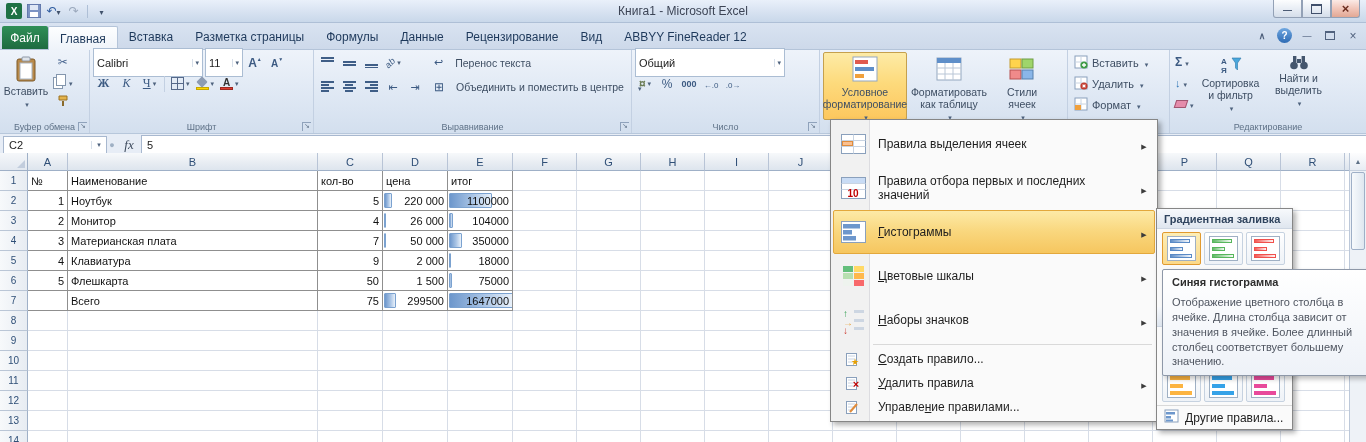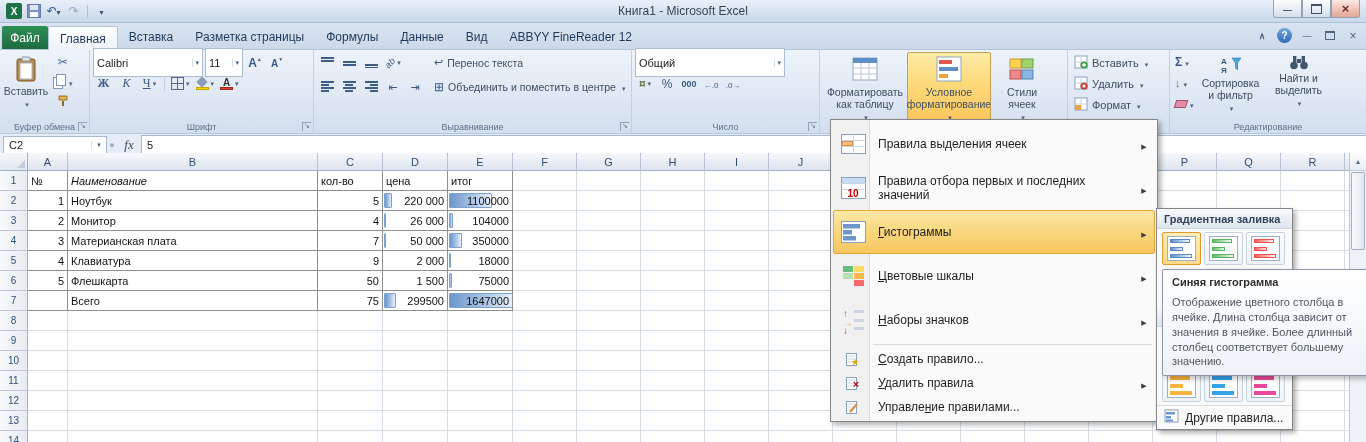--- a/index.html
+++ b/index.html
@@ -83,21 +83,21 @@
 .li.vb{background-image:linear-gradient(#3f5e87,#3f5e87),linear-gradient(#3f5e87,#3f5e87);background-size:13px 2px,13px 2px;background-position:0 7px,0 10px}
 .g-orient{display:inline-block;transform:rotate(-45deg);font-size:9px;color:#3c5a82;font-style:italic}
 .g-orient::before{content:"ab"}
 .g-indent-l::before{content:"⇤";font-size:11px;color:#3c5a82}
 .g-indent-r::before{content:"⇥";font-size:11px;color:#3c5a82}
 .g-wrap::before{content:"↩";font-size:11px;color:#3c5a82}
 .g-merge::before{content:"⊞";font-size:12px;color:#3c5a82}
 .alwrap{display:flex;gap:6px}
 .alleft{display:flex;flex-direction:column;gap:3px}
 .alright{display:flex;flex-direction:column;gap:3px}
-.txtbtn{display:flex;align-items:center;gap:4px;height:19px;font-size:10.5px;color:#3e4e63;white-space:nowrap;padding:0 2px;border:1px solid transparent;border-radius:2px}
+.txtbtn{display:flex;align-items:center;gap:12px;height:19px;font-size:10.5px;color:#3e4e63;white-space:nowrap;padding:0 2px;border:1px solid transparent;border-radius:2px}
 
 .g-cur::before{content:"¤";font-size:12px;font-weight:bold;color:#6b7c55}
 .g-dec-inc::before{content:"←.0";font-size:8px;color:#3c5a82}
 .g-dec-dec::before{content:".0→";font-size:8px;color:#3c5a82}
 .num000{font-size:9px;font-weight:bold;color:#3c5a82}
 
 .stylebtn{width:84px;display:flex;flex-direction:column;align-items:center;text-align:center;font-size:10.5px;color:#3e4e63;border:1px solid transparent;border-radius:2px;padding:3px 1px 1px;box-sizing:border-box;height:68px;line-height:1.15}
 .stylebtn .txt{margin-top:2px}
 .stylebtn.pressed{background:linear-gradient(#fdeba6,#fdda7c 45%,#fcc75e);border-color:#c5a04e}
 .stylegrp{display:flex}
@@ -215,20 +215,21 @@
   </div>
 
   <div id="tabrow">
     <div class="tab-file">Файл</div>
     <div id="tabstrip">
         <div class="tab active">Главная</div>
         <div class="tab">Вставка</div>
         <div class="tab">Разметка страницы</div>
         <div class="tab">Формулы</div>
         <div class="tab">Данные</div>
+        <div class="tab">Рецензирование</div>
         <div class="tab">Вид</div>
         <div class="tab">ABBYY FineReader 12</div>
       </div>
     <div class="tr-right">
       <span class="trbtn">
           <span class="g-rib-min"></span>
         </span>
       <span class="g-help">?</span>
       <span class="trbtn">
           <span class="g-wb-min"></span>
@@ -396,37 +397,37 @@
         <div class="sbtn">
             <span class="g-dec-dec"></span>
           </div>
       </div>
       <div class="grp-label">Число</div>
       <span class="launcher"></span>
     </div>
 
     <div class="grp" style="width:248px">
       <div class="stylegrp">
-        <div class="stylebtn">
-          <span><svg width="26" height="26">
-                <rect x="1" y="2" width="24" height="22" fill="#fff" stroke="#93a7bf"></rect>
-                <rect x="1" y="2" width="24" height="5" fill="#5f8fc9"></rect>
-                <path d="M1 12h24M1 18h24M9 7v17M17 7v17" stroke="#b9c6d6" fill="none"></path>
-              </svg></span>
-          <span class="txt">Форматировать как таблицу</span>
-            <span class="drop"></span>
-        </div>
         <div class="stylebtn pressed">
           <span><svg width="26" height="26">
                 <rect x="1" y="1" width="24" height="24" fill="#fff" stroke="#93a7bf"></rect>
                 <rect x="3" y="4" width="13" height="4" fill="#e05a4e"></rect>
                 <rect x="3" y="11" width="19" height="4" fill="#5f8fc9"></rect>
                 <rect x="3" y="18" width="9" height="4" fill="#f0a03c"></rect>
               </svg></span>
           <span class="txt">Условное форматирование</span>
+            <span class="drop"></span>
+        </div>
+        <div class="stylebtn">
+          <span><svg width="26" height="26">
+                <rect x="1" y="2" width="24" height="22" fill="#fff" stroke="#93a7bf"></rect>
+                <rect x="1" y="2" width="24" height="5" fill="#5f8fc9"></rect>
+                <path d="M1 12h24M1 18h24M9 7v17M17 7v17" stroke="#b9c6d6" fill="none"></path>
+              </svg></span>
+          <span class="txt">Форматировать как таблицу</span>
             <span class="drop"></span>
         </div>
         <div class="stylebtn" style="width:62px">
           <span><svg width="26" height="26">
                 <rect x="1" y="3" width="11" height="9" fill="#ffd34d" stroke="#c49b2e"></rect>
                 <rect x="13" y="3" width="11" height="9" fill="#9fd56b" stroke="#6f9e44"></rect>
                 <rect x="1" y="14" width="11" height="9" fill="#f08a8a" stroke="#b65050"></rect>
                 <rect x="13" y="14" width="11" height="9" fill="#8ab6e8" stroke="#5680ad"></rect>
               </svg></span>
           <span class="txt">Стили ячеек</span>
@@ -542,21 +543,21 @@
         <div class="ch" style="width: 64px;">Q</div>
         <div class="ch" style="width: 64px;">R</div>
         <div class="ch" style="width: 64px;">S</div>
       </div>
     <div id="gbody">
         <div class="grow">
           <div class="rh">1</div>
           <div class="cell tb" style="width: 40px;">
             <span>№</span>
           </div>
-          <div class="cell tb" style="width: 250px; font-style: italic;">
+          <div class="cell tb" style="width: 250px;">
             <span>Наименование</span>
           </div>
           <div class="cell tb" style="width: 65px;">
             <span>кол-во</span>
           </div>
           <div class="cell tb" style="width: 65px;">
             <span>цена</span>
           </div>
           <div class="cell tb" style="width: 65px;">
             <span>итог</span>

